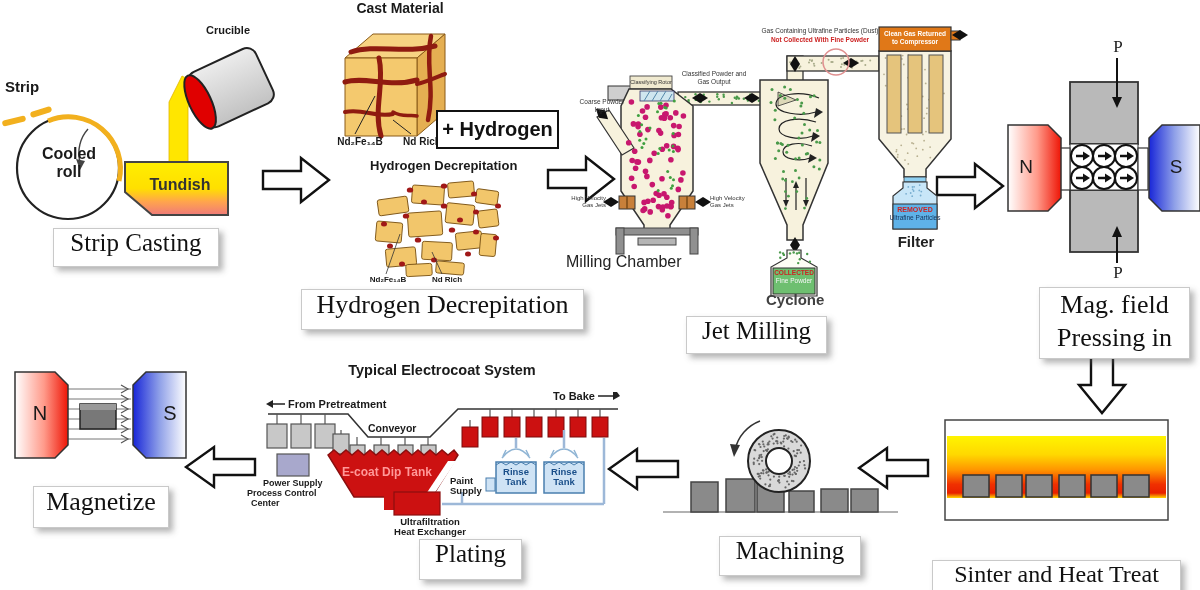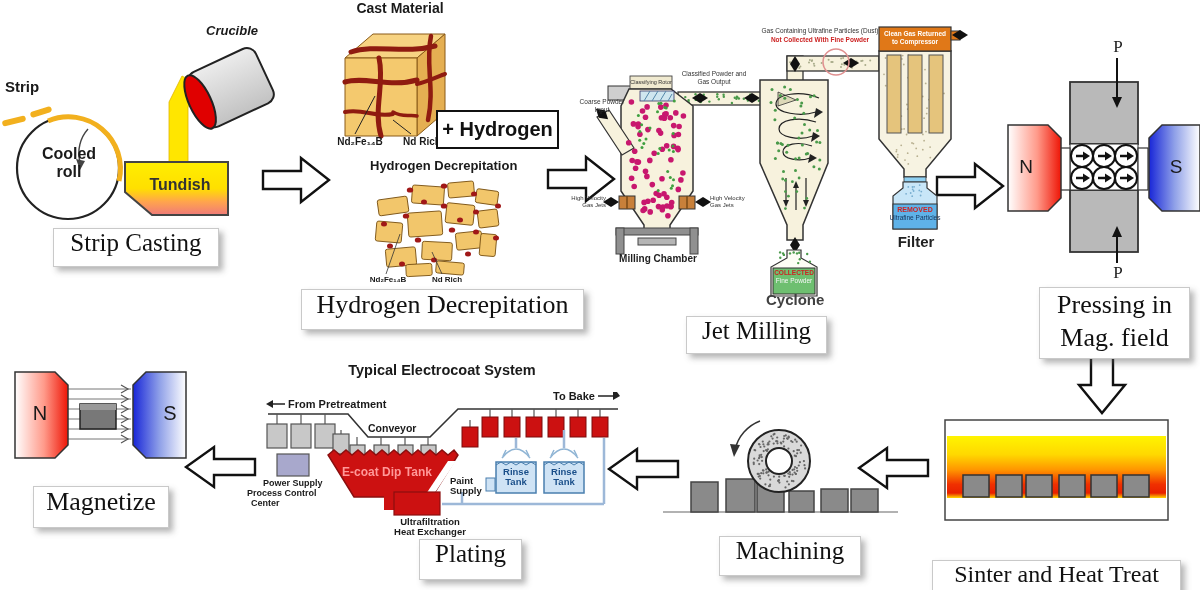--- a/index.html
+++ b/index.html
@@ -786,21 +786,21 @@
     <rect x="80" y="404" width="36" height="25" fill="#787878" stroke="#222" stroke-width="1.5"></rect>
     <rect x="80" y="404" width="36" height="6" fill="#9a9a9a"></rect>
     <g fill="none" stroke="#555" stroke-width="1.2">
       <path d="M121,385 L128,389 L121,393 M121,395 L128,399 L121,403 M121,405 L128,409 L121,413 M121,415 L128,419 L121,423 M121,425 L128,429 L121,433 M121,435 L128,439 L121,443"></path>
     </g>
     <polygon points="15,372 55,372 68,385 68,445 55,458 15,458" fill="url(#gN)" stroke="#333" stroke-width="1.5"></polygon>
     <polygon points="133,385 146,372 186,372 186,458 146,458 133,445" fill="url(#gS)" stroke="#333" stroke-width="1.5"></polygon>
   </g>
 </svg>
 
-<div class="slab b" style="left:206px;top:24px;width:80px;font-size:13px;font-style:italic;">Crucible</div>
+<div class="slab b" style="left:206px;top:24px;width:80px;font-size:11px;">Crucible</div>
 <div class="slab b" style="left:5px;top:79px;width:50px;font-size:15px;">Strip</div>
 <div class="slab c wrap" style="left:30px;top:145px;width:78px;font-size:16px;font-weight:600;">Cooled roll</div>
 <div class="slab c" style="left:138px;top:176px;width:84px;font-size:16px;font-weight:600;color:#333;">Tundish</div>
 <div class="steplabel" style="left:53px;top:228px;width:164px;height:37px;font-size:25px;">
   <span>Strip Casting</span>
 </div>
 
 <div class="slab b c" style="left:340px;top:1px;width:120px;font-size:14px;">Cast Material</div>
 <div class="slab b c" style="left:330px;top:136px;width:60px;font-size:10px;">Nd₂Fe₁₄B</div>
 <div class="slab b c" style="left:398px;top:136px;width:48px;font-size:10px;">Nd Rich</div>
@@ -817,42 +817,42 @@
 
 <div class="slab c" style="left:628px;top:79px;width:46px;font-size:5.5px;color:#333;">Classifying Rotor</div>
 <div class="slab c" style="left:679px;top:70px;width:70px;font-size:6.5px;color:#333;">Classified Powder and</div>
 <div class="slab c" style="left:679px;top:78px;width:70px;font-size:6.5px;color:#333;">Gas Output</div>
 <div class="slab c" style="left:578px;top:98px;width:48px;font-size:6.5px;color:#333;">Coarse Powder</div>
 <div class="slab c" style="left:578px;top:106px;width:48px;font-size:6.5px;color:#333;">Input</div>
 <div class="slab r" style="left:562px;top:195px;width:44px;font-size:6px;color:#333;">High Velocity</div>
 <div class="slab r" style="left:562px;top:202px;width:44px;font-size:6px;color:#333;">Gas Jets</div>
 <div class="slab" style="left:710px;top:195px;width:44px;font-size:6px;color:#333;">High Velocity</div>
 <div class="slab" style="left:710px;top:202px;width:44px;font-size:6px;color:#333;">Gas Jets</div>
-<div class="slab c" style="left:602px;top:253px;width:112px;font-size:10px;font-weight:700;color:#222;">Milling Chamber</div>
+<div class="slab c" style="left:566px;top:253px;width:112px;font-size:16px;font-weight:400;color:#222;">Milling Chamber</div>
 <div class="slab c" style="left:750px;top:27px;width:140px;font-size:6.5px;color:#333;">Gas Containing Ultrafine Particles (Dust)</div>
 <div class="slab c b" style="left:750px;top:36px;width:140px;font-size:6.5px;color:#cc2222;">Not Collected With Fine Powder</div>
 <div class="slab c" style="left:880px;top:30px;width:70px;font-size:6.5px;color:#fff;font-weight:600;">Clean Gas Returned</div>
 <div class="slab c" style="left:880px;top:38px;width:70px;font-size:6.5px;color:#fff;font-weight:600;">to Compressor</div>
 <div class="slab c b" style="left:771px;top:269px;width:46px;font-size:6.5px;color:#cc2222;">COLLECTED</div>
 <div class="slab c" style="left:771px;top:277px;width:46px;font-size:6.5px;color:#f6f6f6;">Fine Powder</div>
 <div class="slab c" style="left:766px;top:292px;width:58px;font-size:15px;font-weight:600;color:#404040;">Cyclone</div>
 <div class="slab c b" style="left:893px;top:206px;width:44px;font-size:7px;color:#cc2222;">REMOVED</div>
 <div class="slab c" style="left:887px;top:214px;width:56px;font-size:6.5px;color:#15345a;">Ultrafine Particles</div>
 <div class="slab c" style="left:894px;top:234px;width:44px;font-size:15px;font-weight:600;color:#222;">Filter</div>
 <div class="steplabel" style="left:686px;top:316px;width:139px;height:36px;font-size:25px;">
   <span>Jet Milling</span>
 </div>
 
 <div class="slab c" style="left:1106px;top:38px;width:24px;font-size:17px;font-family:'Liberation Serif',serif;">P</div>
 <div class="slab c" style="left:1106px;top:264px;width:24px;font-size:17px;font-family:'Liberation Serif',serif;">P</div>
 <div class="slab c" style="left:1004px;top:157px;width:44px;font-size:19px;">N</div>
 <div class="slab c" style="left:1156px;top:157px;width:40px;font-size:19px;">S</div>
 <div class="steplabel" style="left:1039px;top:287px;width:149px;height:70px;font-size:26px;line-height:33px;">
+  <span>Mag. field</span>
   <span>Pressing in</span>
-  <span>Mag. field</span>
 </div>
 
 <div class="steplabel" style="left:932px;top:536px;width:247px;height:37px;font-size:24px;margin-top:24px;">
   <span>Sinter and Heat Treat</span>
 </div>
 
 <div class="steplabel" style="left:719px;top:536px;width:140px;height:38px;font-size:25px;">
   <span>Machining</span>
 </div>
 

